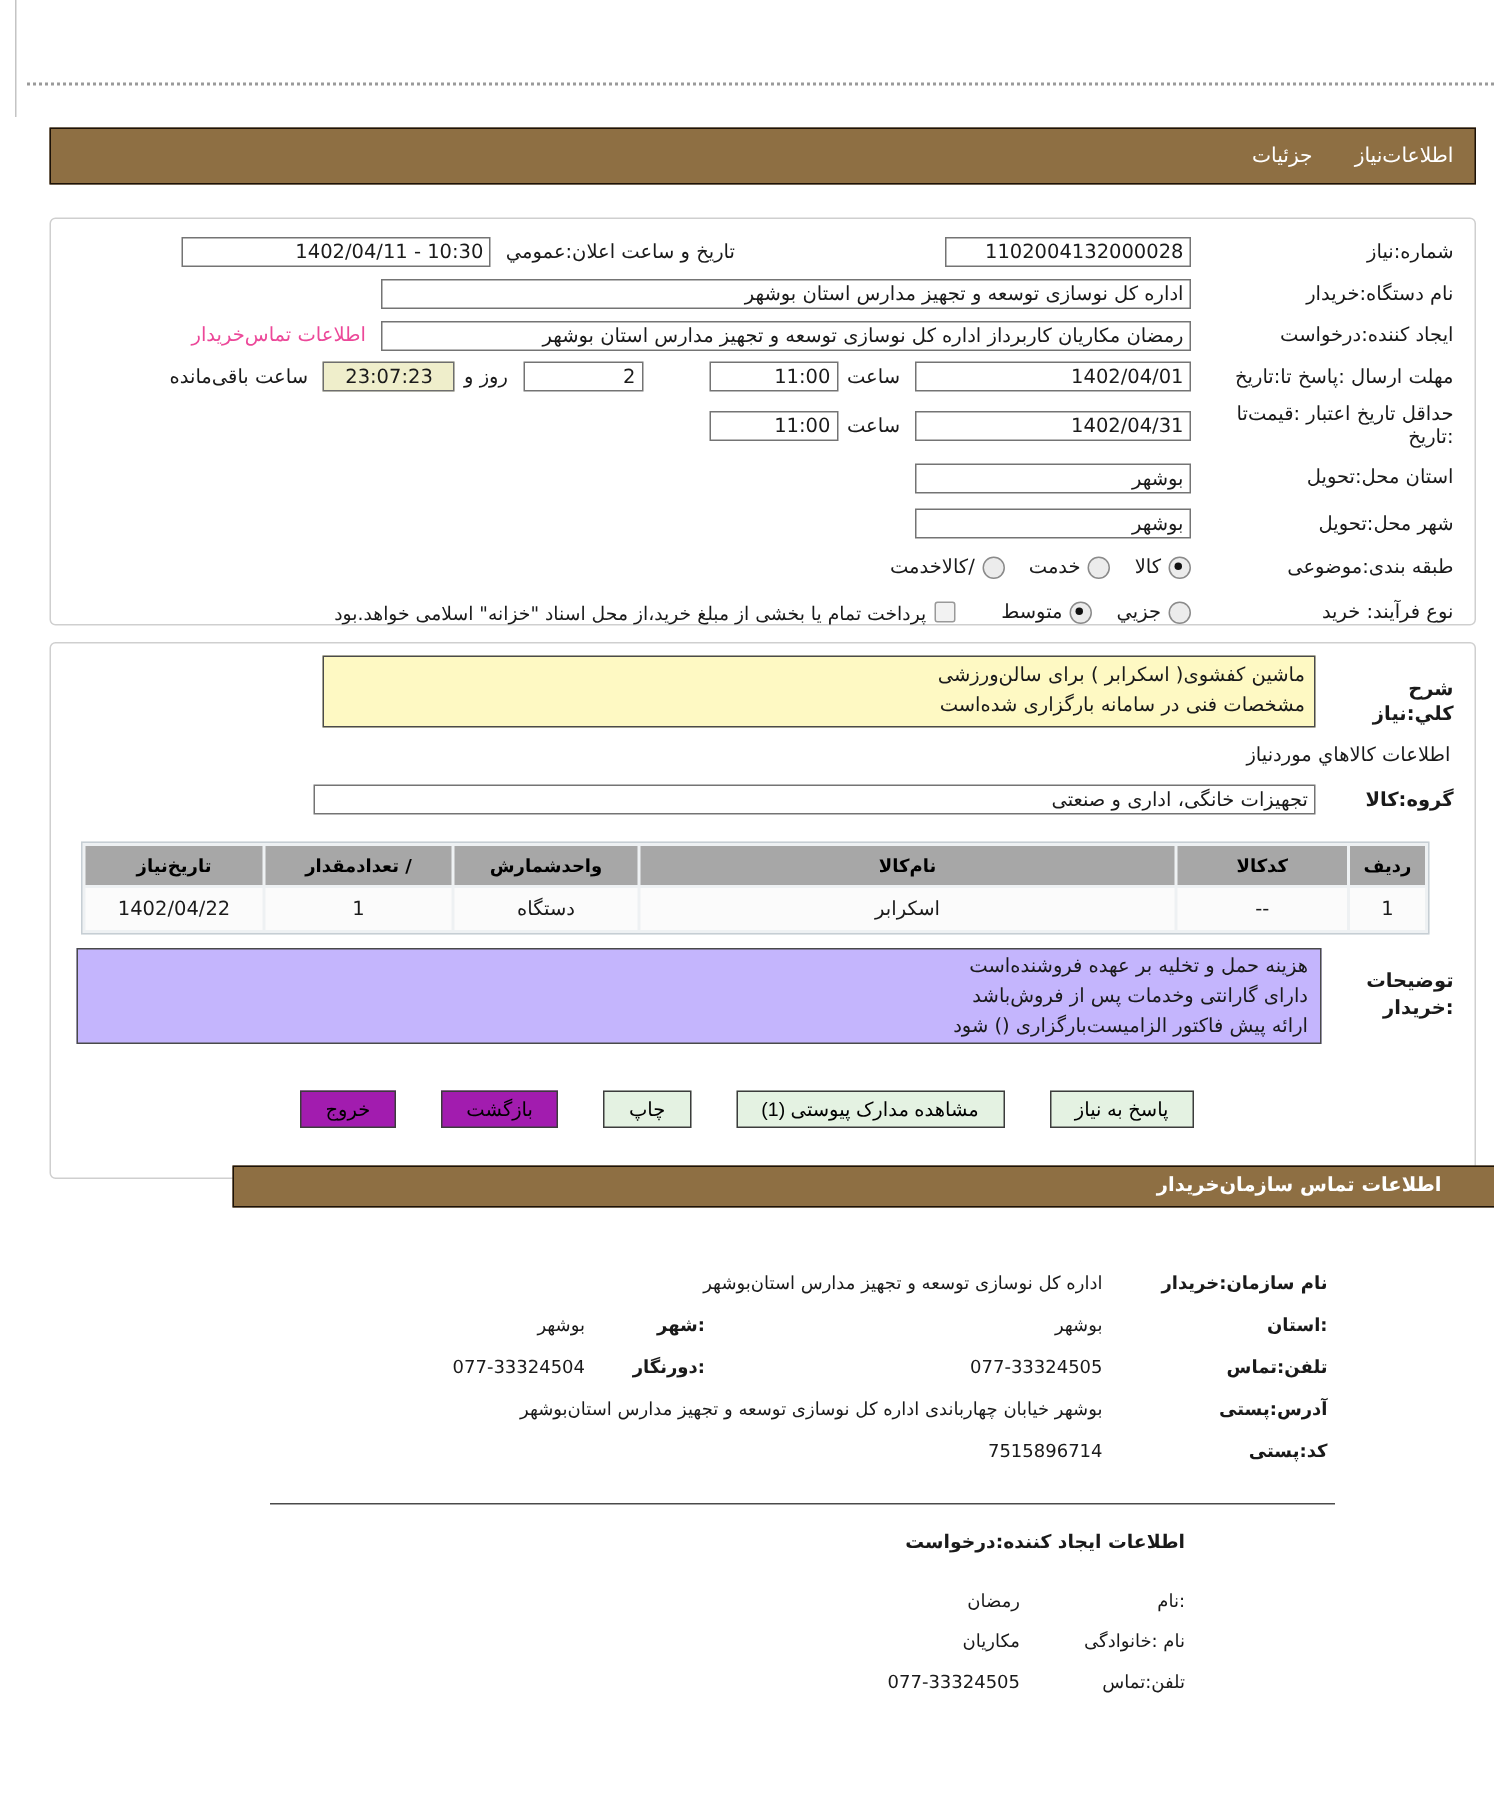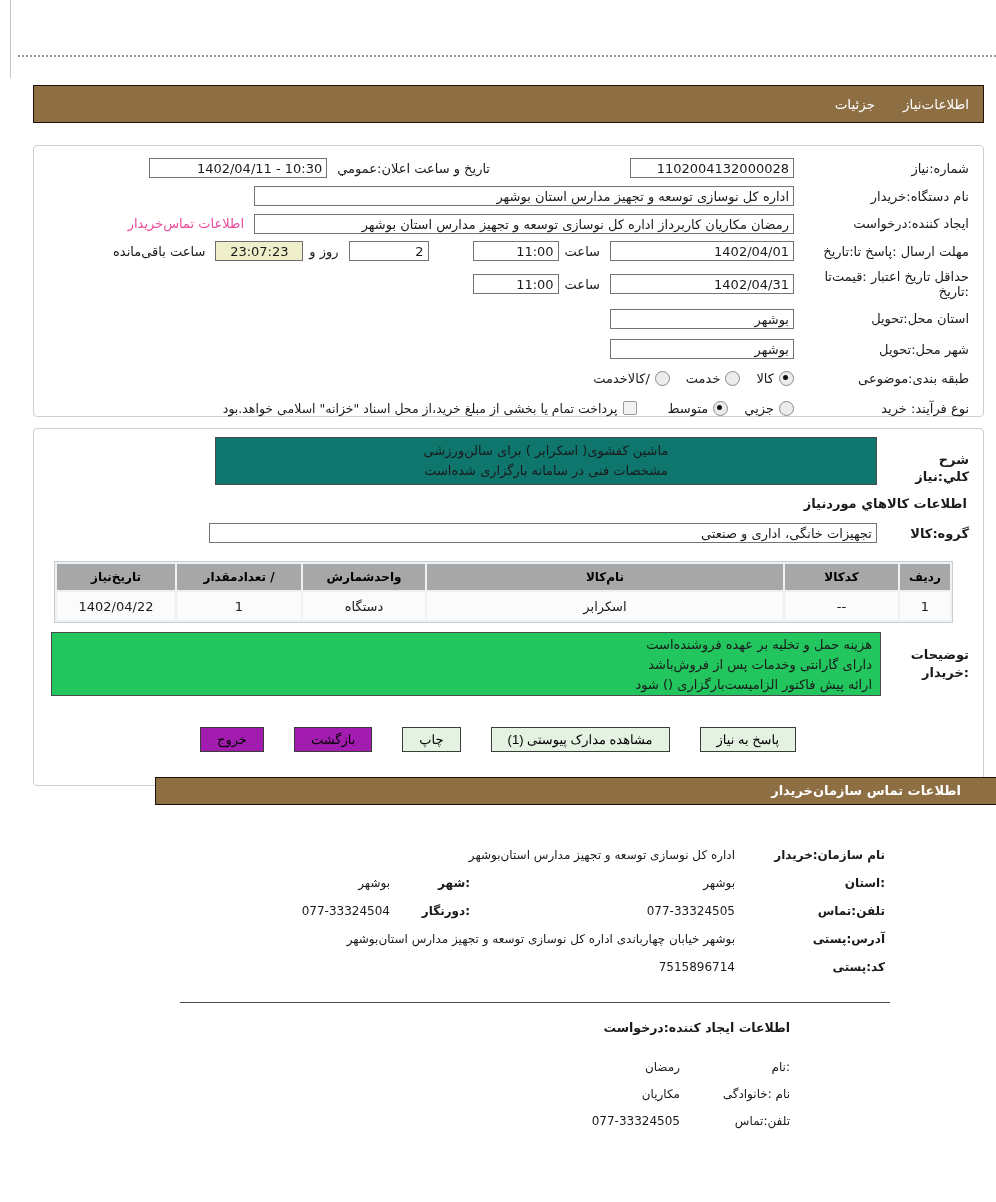--- a/index.html
+++ b/index.html
@@ -29,35 +29,35 @@
   .cdown{width:88px;text-align:center;background:#efeecb;border:1px solid #6e6e6e;}
   .radio{width:13px;height:13px;border-radius:50%;border:1px solid #8a8a8a;background:#ececec;
          flex:none;display:inline-block;position:relative;margin-left:5px;}
   .radio.sel::after{content:"";position:absolute;left:3px;top:3px;width:5px;height:5px;border-radius:50%;background:#111;}
   .cbx{width:12px;height:12px;border:1px solid #999;background:#f2f2f2;border-radius:2px;flex:none;margin-left:6px;}
   .optlbl{margin-left:16px;white-space:nowrap;}
   .note{font-size:12.5px;white-space:nowrap;}
 
   .blabel{width:92px;padding-left:4px;box-sizing:border-box;font-weight:bold;text-align:right;flex:none;line-height:17px;}
   .descrow{display:flex;align-items:flex-start;}
-  .descbox{width:662px;height:48px;border:1px solid #4a4a4a;background:#0f766e;box-sizing:border-box;
-           padding:3px 6px;text-align:center;line-height:20px;flex:none;}
-  .h2{font-weight:bold;font-size:13px;text-align:right;margin:11px 2px 0 0;}
+  .descbox{width:662px;height:48px;border:1px solid #4a4a4a;background:#fef9c3;box-sizing:border-box;
+           padding:3px 6px;text-align:right;line-height:20px;flex:none;}
+  .h2{font-weight:normal;font-size:13px;text-align:right;margin:11px 2px 0 0;}
   .grouprow{margin-top:12px;display:flex;align-items:center;}
   .gbox{width:668px;}
 
   .twrap{margin:18px 16px 0 10px;border:1px solid #c6ced4;background:#eef1f3;}
   table.items{width:100%;border-spacing:2px;border-collapse:separate;direction:rtl;table-layout:fixed;}
   table.items th{background:#a7a7a7;color:#000;font-size:12px;font-weight:bold;height:24px;text-align:center;
                  overflow:hidden;white-space:nowrap;}
   table.items td{background:#fbfbfb;font-size:13px;height:26px;text-align:center;overflow:hidden;white-space:nowrap;}
 
   .notesrow{margin-top:9px;display:flex;align-items:center;}
   .noteslabel{width:88px;padding-left:4px;box-sizing:border-box;font-weight:bold;text-align:right;flex:none;line-height:18px;}
-  .notesbox{width:830px;height:64px;border:1px solid #4a4a4a;background:#22c55e;box-sizing:border-box;
+  .notesbox{width:830px;height:64px;border:1px solid #4a4a4a;background:#c4b5fd;box-sizing:border-box;
             padding:2px 8px;text-align:right;line-height:20px;flex:none;}
 
   .btnrow{position:absolute;left:0;top:727px;width:996px;display:flex;direction:rtl;justify-content:center;
           gap:30px;align-items:center;}
   .btn{height:25px;line-height:23px;border:1px solid #3c3c3c;font-size:13px;text-align:center;
        box-sizing:border-box;cursor:pointer;white-space:nowrap;}
   .btn.green{background:#e4f2e2;padding:0 16px;}
   .btn.pink{background:#a21caf;padding:0 16px;}
 
   .bar2{position:absolute;left:155px;top:777px;width:845px;height:28px;line-height:26px;direction:rtl;
@@ -90,21 +90,21 @@
     <span class="tab">جزئیات</span>
   </div>
 
   <div class="panel panel1">
 
     <div class="frow">
       <span class="flabel">شماره:نیاز</span>
       <span class="box ltr" style="width:164px;">1102004132000028</span>
       <span style="width:140px;flex:none;"></span>
       <span style="padding-left:10px;white-space:nowrap;">تاریخ و ساعت اعلان:عمومي</span>
-      <span class="box ltr" style="width:178px;">1402/04/11 - 10:30</span>
+      <span class="box ltr" style="width:206px;">1402/04/11 - 10:30</span>
     </div>
 
     <div class="frow">
       <span class="flabel">نام دستگاه:خریدار</span>
       <span class="box" style="width:540px;">اداره کل نوسازی  توسعه و تجهیز مدارس استان بوشهر</span>
     </div>
 
     <div class="frow" style="height:27px;">
       <span class="flabel">ایجاد کننده:درخواست</span>
       <span class="box" style="width:540px;">رمضان مکاریان کاربرداز اداره کل نوسازی  توسعه و تجهیز مدارس استان بوشهر</span>

